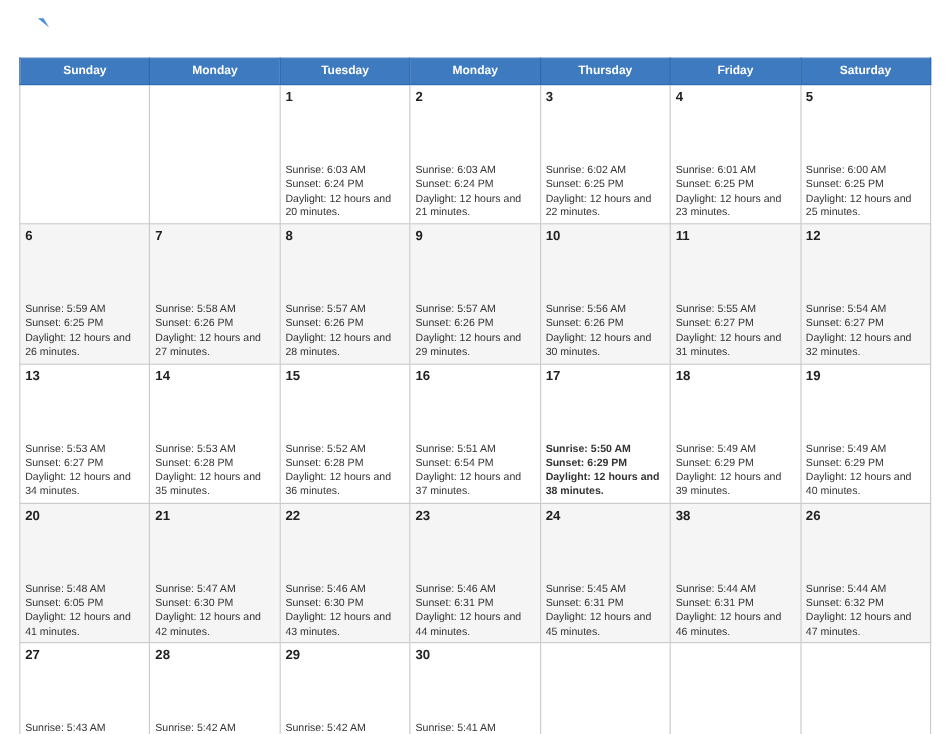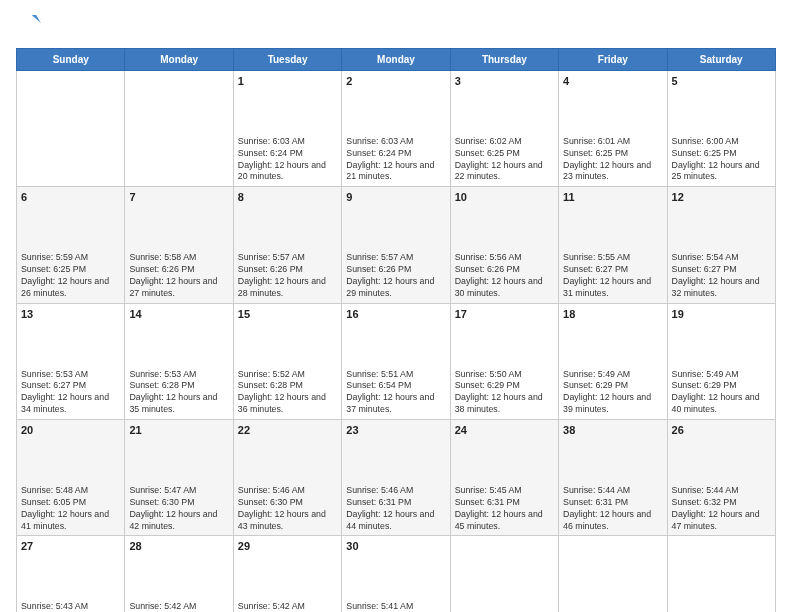--- a/index.html
+++ b/index.html
@@ -226,21 +226,21 @@
 Daylight: 12 hours and 36 minutes.</div>
           </td>
           <td>
             <span class="day-num">16</span>
             <div class="day-info" style="white-space: pre-line;">Sunrise: 5:51 AM
 Sunset: 6:54 PM
 Daylight: 12 hours and 37 minutes.</div>
           </td>
           <td>
             <span class="day-num">17</span>
-            <div class="day-info" style="white-space: pre-line;">Sunrise: 5:50 AM
+            <div class="day-info" style="white-space: pre-line; font-weight: bold;">Sunrise: 5:50 AM
 Sunset: 6:29 PM
 Daylight: 12 hours and 38 minutes.</div>
           </td>
           <td>
             <span class="day-num">18</span>
             <div class="day-info" style="white-space: pre-line;">Sunrise: 5:49 AM
 Sunset: 6:29 PM
 Daylight: 12 hours and 39 minutes.</div>
           </td>
           <td>

